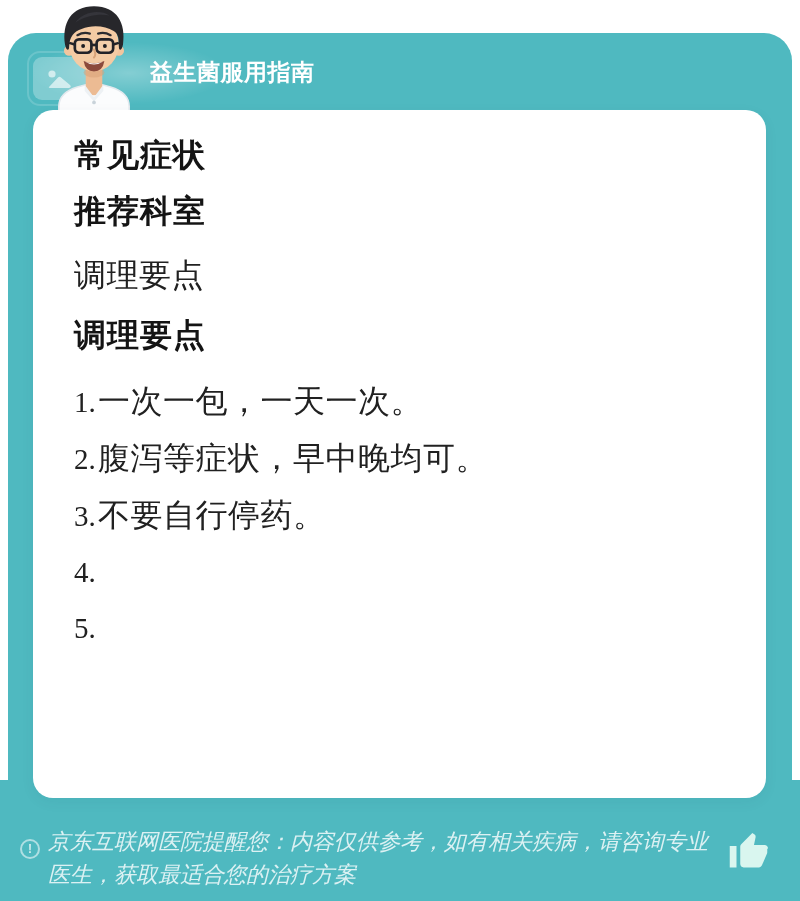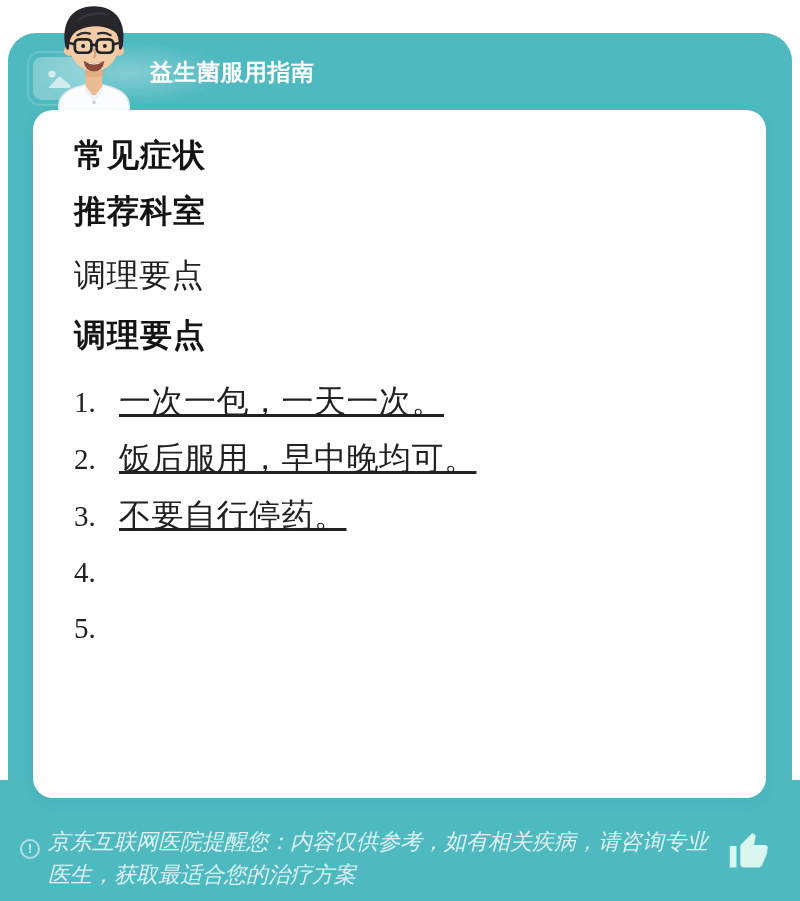--- a/index.html
+++ b/index.html
@@ -70,22 +70,22 @@
   }
   .card ol { list-style: none; margin: 26px 0 0; padding: 0; }
   .card li { display: flex; align-items: baseline; line-height: 40px; margin-top: 16px; }
   .card li:first-child { margin-top: 0; }
   .card li .num {
     font-family: "Liberation Serif", "DejaVu Serif", serif;
     font-size: 29px; color: var(--body-color, #212121);
     width: 22px; flex: none;
   }
   .card li .li-text {
-    font-size: 32px; letter-spacing: 0.5px; margin-left: 23px;
-    color: var(--body-color, #212121); white-space: nowrap; text-decoration: underline;
+    font-size: 32px; letter-spacing: 0.5px; margin-left: 2px;
+    color: var(--body-color, #212121); white-space: nowrap;
   }
 
   
   .footer { position: absolute; left: 0; right: 0; top: 820px; height: 81px; }
   .info-icon {
     position: absolute; left: 20px; top: 19px; width: 16px; height: 16px;
     border: 2px solid rgba(255,255,255,0.55); border-radius: 50%;
     color: rgba(255,255,255,0.75); font-size: 12px; font-weight: 700;
     line-height: 16px; text-align: center;
   }
@@ -161,21 +161,21 @@
     <p>调理要点</p>
 
     <h3 class="h-points">调理要点</h3>
     <ol>
       <li>
         <span class="num">1.</span>
         <span class="li-text">一次一包，一天一次。</span>
       </li>
       <li>
         <span class="num">2.</span>
-        <span class="li-text">饭后服用，早中晚均可。</span>
+        <span class="li-text">腹泻等症状，早中晚均可。</span>
       </li>
       <li>
         <span class="num">3.</span>
         <span class="li-text">不要自行停药。</span>
       </li>
       <li>
         <span class="num">4.</span>
       </li>
       <li>
         <span class="num">5.</span>

